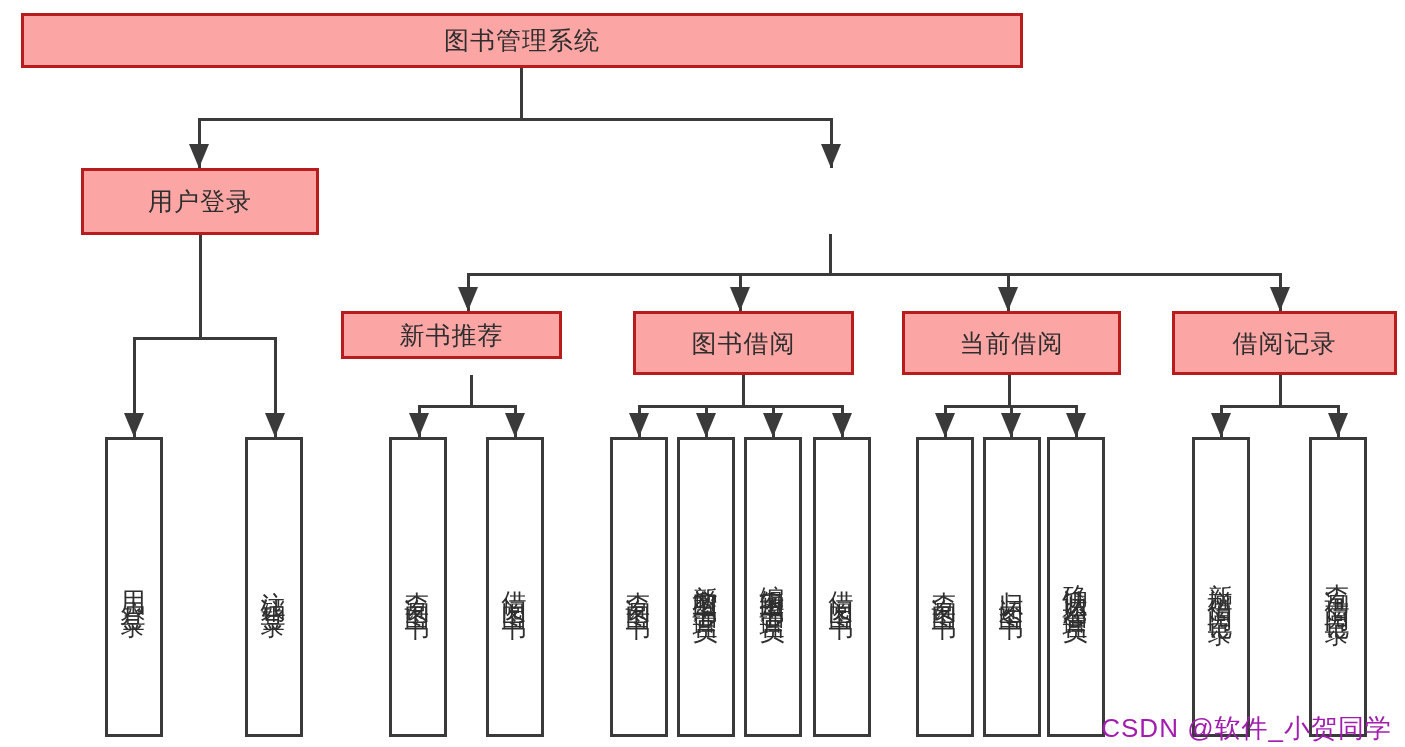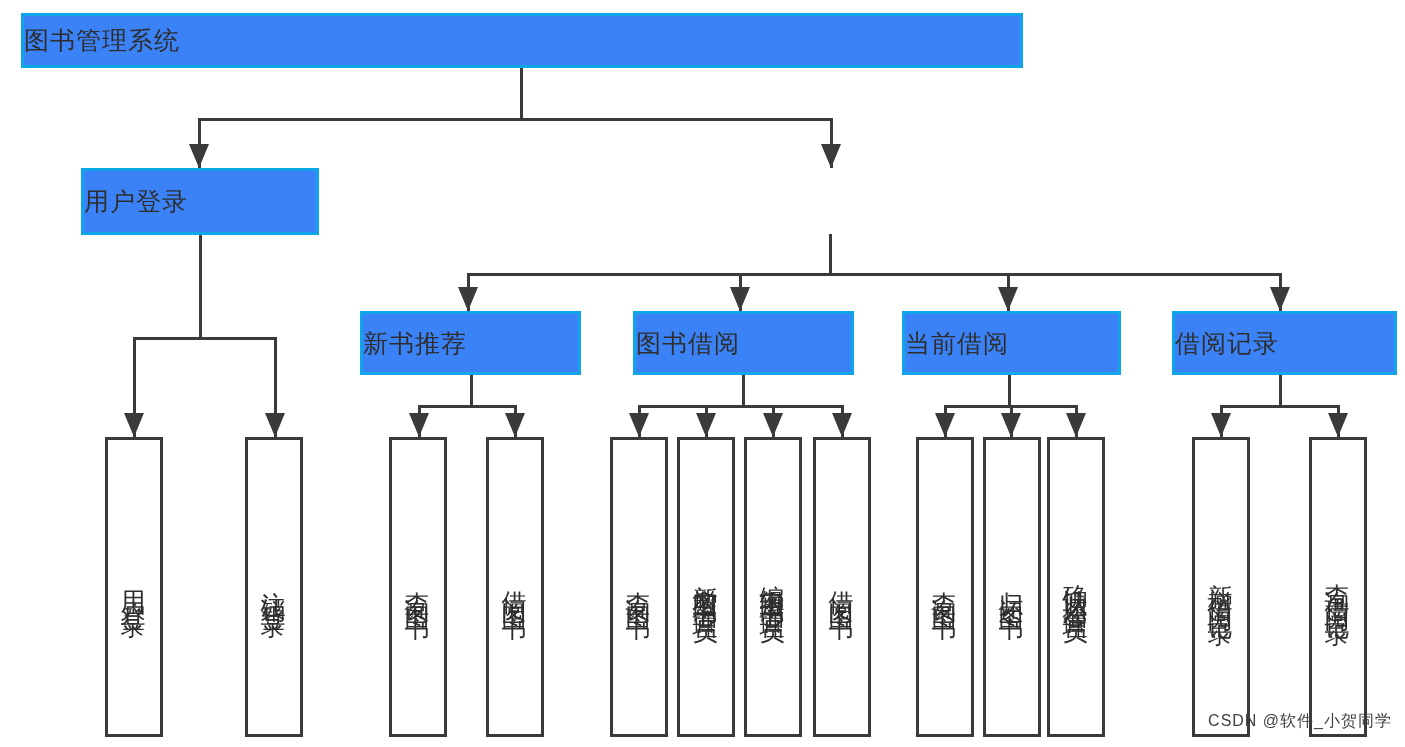--- a/index.html
+++ b/index.html
@@ -26,25 +26,25 @@
     width: 0;
     height: 0;
     border-left: 10px solid transparent;
     border-right: 10px solid transparent;
     border-top: 24px solid #3a3a3a;
   }
   
   .hbox {
     position: absolute;
     box-sizing: border-box;
-    border: 3px solid #0ea5e9;
-    background: #3b82f6;
+    border: 3px solid #b91c1c;
+    background: #fca5a5;
     display: flex;
     align-items: center;
-    justify-content: flex-start;
+    justify-content: center;
   }
   .hlabel {
     font-size: 25px;
     color: #2e2e2e;
     letter-spacing: 1px;
     white-space: nowrap;
   }
   
   .vbox {
     position: absolute;
@@ -66,22 +66,22 @@
     letter-spacing: 8px;
     white-space: nowrap;
   }
   .vlabel.long {
     letter-spacing: 5px;
   }
   .watermark {
     position: absolute;
     top: 711px;
     right: 13px;
-    font-size: 16px;
-    color: #404040;
+    font-size: 26px;
+    color: #a21caf;
     letter-spacing: 1px;
     white-space: nowrap;
   }
 </style>
 </head>
 <body>
 
 <div class="canvas">
 
   <div class="ln" style="left:520px;top:68px;width:3px;height:50px"></div>
@@ -144,21 +144,21 @@
   <div class="ah" style="left:1328px;top:413px"></div>
 
   <div class="hbox" style="left:21px;top:13px;width:1002px;height:55px">
     <span class="hlabel">图书管理系统</span>
   </div>
 
   <div class="hbox" style="left:81px;top:168px;width:238px;height:67px">
     <span class="hlabel">用户登录</span>
   </div>
 
-  <div class="hbox" style="left:360px;top:311px;width:221px;height:64px">
+  <div class="hbox" style="left:341px;top:311px;width:221px;height:48px">
     <span class="hlabel">新书推荐</span>
   </div>
   <div class="hbox" style="left:633px;top:311px;width:221px;height:64px">
     <span class="hlabel">图书借阅</span>
   </div>
   <div class="hbox" style="left:902px;top:311px;width:219px;height:64px">
     <span class="hlabel">当前借阅</span>
   </div>
   <div class="hbox" style="left:1172px;top:311px;width:225px;height:64px">
     <span class="hlabel">借阅记录</span>

